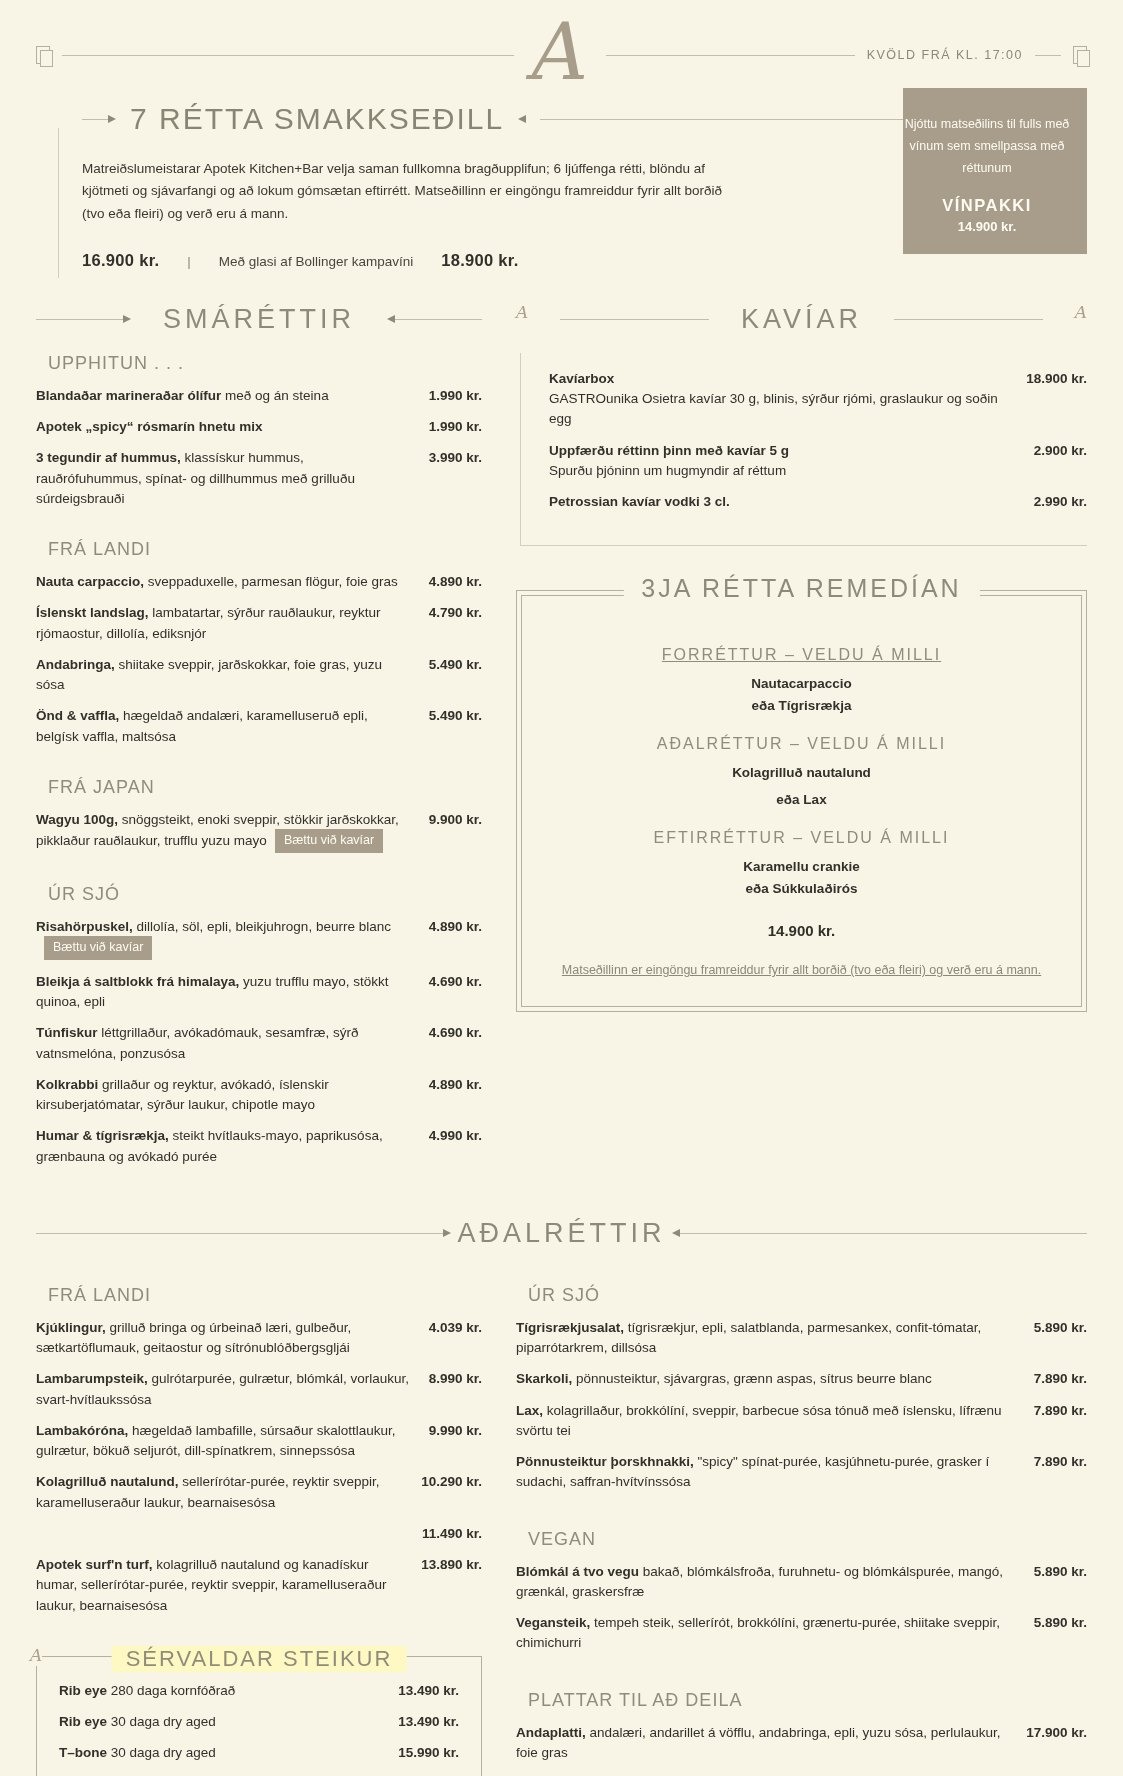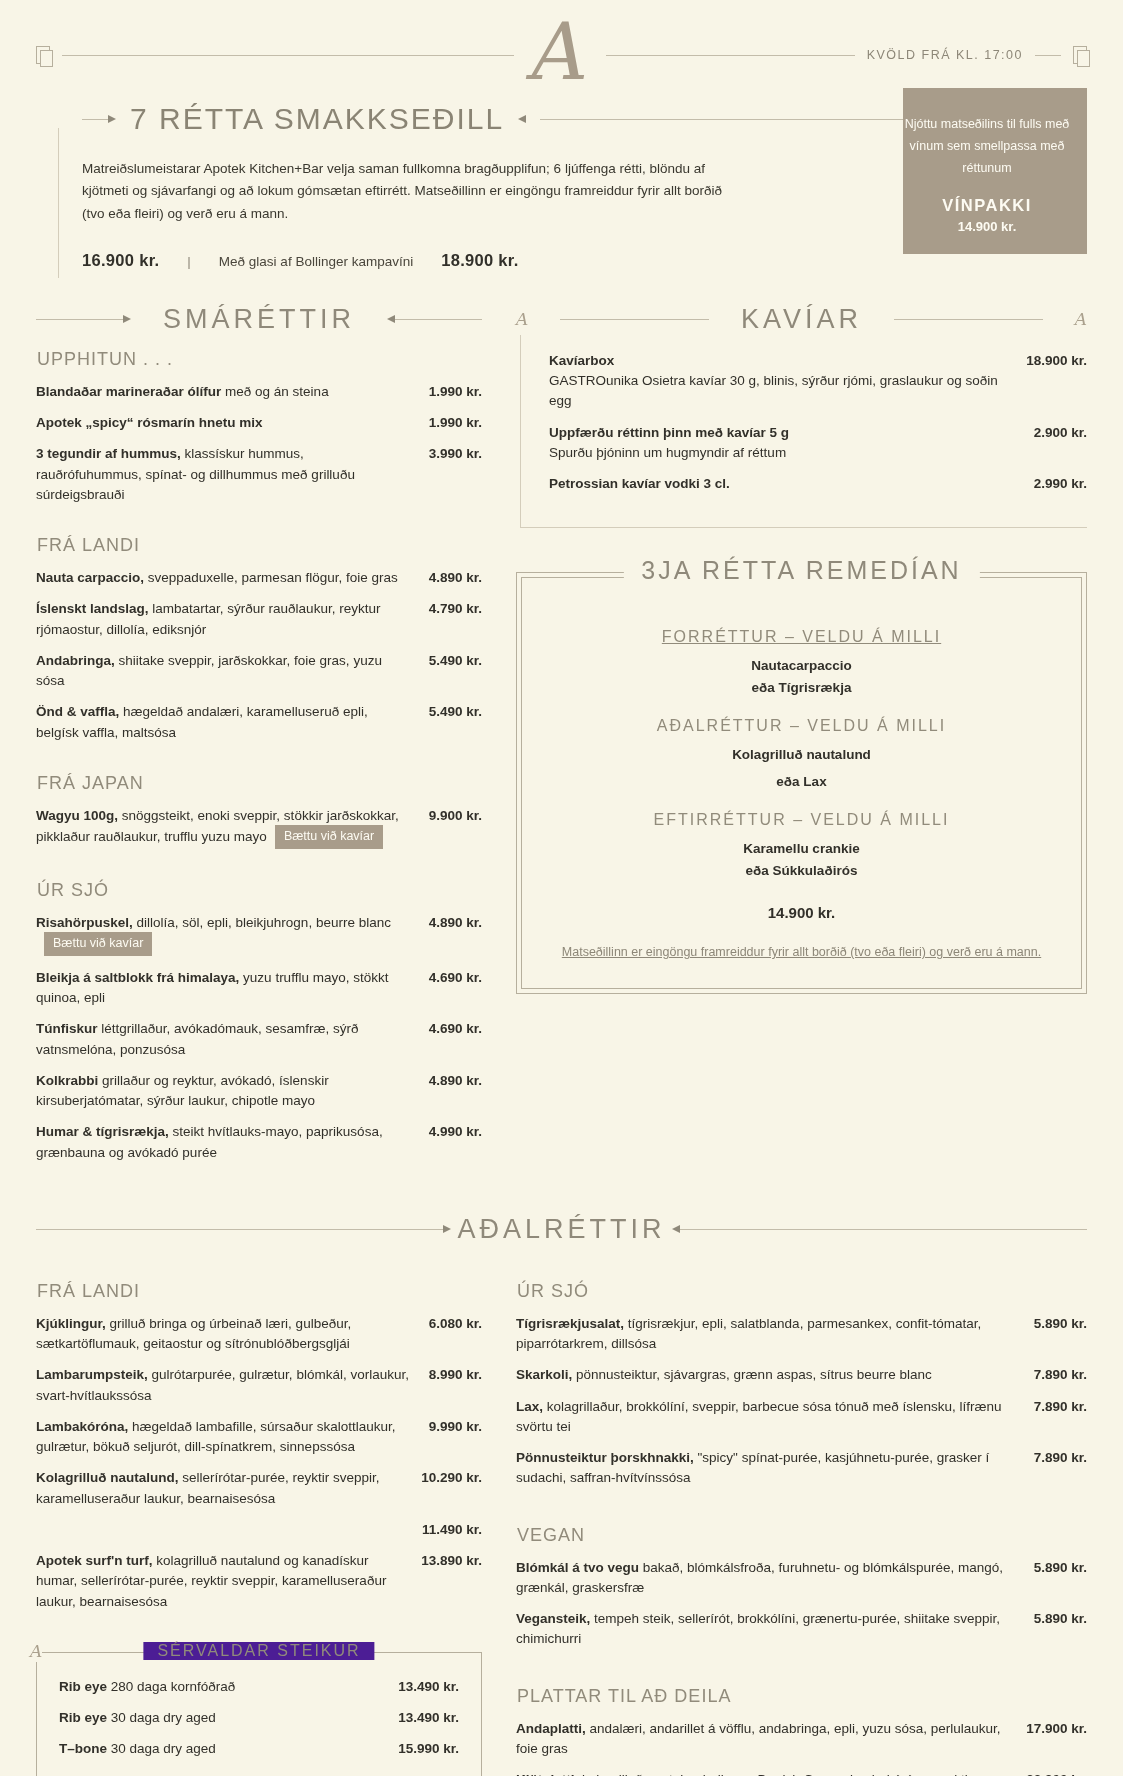--- a/index.html
+++ b/index.html
@@ -37,25 +37,25 @@
     padding:26px 16px 20px 0;margin-top:-14px;align-self:flex-start;flex:none;}
   .vinpakki .vp-text{font-size:12.5px;line-height:1.75;}
   .vinpakki .vp-title{font-size:16.5px;font-weight:bold;letter-spacing:1.5px;margin-top:16px;}
   .vinpakki .vp-price{font-size:13px;font-weight:bold;margin-top:4px;}
   
   .cols{display:flex;gap:34px;margin-top:34px;}
   .col{width:508px;flex:none;box-sizing:border-box;}
   .col-l{width:446px;}
   .col-r{flex:1;}
   
-  .sec-title-row{display:flex;align-items:center;gap:32px;margin-bottom:0;}
+  .sec-title-row{display:flex;gap:32px;margin-bottom:18px;}
   .sec-title{font-size:27px;letter-spacing:4px;color:#8f897a;white-space:nowrap;}
   .orn-a{font-family:"DejaVu Serif", serif;font-style:italic;font-size:17px;color:#aaa08d;flex:none;line-height:1;}
   
-  .group-h{font-size:18px;font-weight:normal;letter-spacing:1px;color:#918b7b;margin:30px 0 12px 1px;}
+  .group-h{font-size:18px;font-weight:normal;letter-spacing:1px;color:#918b7b;margin:30px 0 12px 12px;}
   .mi{display:flex;align-items:flex-start;margin-bottom:11px;font-size:13.5px;line-height:1.5;}
   .mi-txt{flex:1;padding-right:16px;}
   .mi-name{font-weight:bold;}
   .mi-price{font-weight:bold;white-space:nowrap;margin-left:auto;}
   .badge{display:inline-block;background:#a89c8a;color:#fdfbf2;font-size:12.5px;
     padding:2px 9px 3px 9px;margin-left:8px;transform:translateY(-1px);}
   
   .kaviar-frame{border-left:1px solid #d4cdbb;border-bottom:1px solid #d4cdbb;
     padding:16px 0 22px 28px;margin-left:4px;}
   .mi-stack .mi-name{display:block;}
@@ -68,21 +68,21 @@
   .course-h{font-size:16px;letter-spacing:2px;color:#918b7b;margin:22px 0 12px 0;}
   .course-h:first-child{margin-top:20px;text-decoration:underline;}
   .course-opt{font-size:13.5px;font-weight:bold;margin:7px 0;}
   .remedian-price{font-size:15px;font-weight:bold;margin-top:26px;}
   .remedian-note{font-size:12.5px;color:#8d8778;line-height:1.6;margin-top:21px;text-decoration:underline;}
   
   .adal-row{display:flex;align-items:center;gap:6px;margin:40px 0 4px 0;}
   
   .card{border:1px solid #b6af9d;position:relative;margin-top:40px;padding:24px 22px 20px 22px;}
   .card-title{position:absolute;top:-11px;left:50%;transform:translateX(-50%);
-    background:#4c1d95;padding:0 14px;font-size:16px;letter-spacing:2px;color:#918b7b;white-space:nowrap;}
+    background:#fef9c3;padding:0 14px;font-size:22px;letter-spacing:2px;color:#918b7b;white-space:nowrap;}
   .card .orn-a{position:absolute;left:-7px;top:-12px;background:#f8f5e7;padding:2px 0;}
 </style>
 </head>
 <body>
 
 <div class="page">
 
   <div class="top-frame">
     <span class="corner-mark"></span>
     <span class="rule">
@@ -288,21 +288,21 @@
         <span class="line"></span>
       </span>
   </div>
 
   <div class="cols" style="margin-top:6px;">
     <div class="col col-l">
       <h3 class="group-h">FRÁ LANDI</h3>
       <div>
   <div class="mi">
     <div class="mi-txt"><span class="mi-name">Kjúklingur,</span><span class="mi-desc"> grilluð bringa og úrbeinað læri, gulbeður, sætkartöflumauk, geitaostur og sítrónublóðbergsgljái</span></div>
-    <div class="mi-price">6.080 kr.</div>
+    <div class="mi-price">4.039 kr.</div>
   </div>
 
   <div class="mi">
     <div class="mi-txt"><span class="mi-name">Lambarumpsteik,</span><span class="mi-desc"> gulrótarpurée, gulrætur, blómkál, vorlaukur, svart-hvítlaukssósa</span></div>
     <div class="mi-price">8.990 kr.</div>
   </div>
 
   <div class="mi">
     <div class="mi-txt"><span class="mi-name">Lambakóróna,</span><span class="mi-desc"> hægeldað lambafille, súrsaður skalottlaukur, gulrætur, bökuð seljurót, dill-spínatkrem, sinnepssósa</span></div>
     <div class="mi-price">9.990 kr.</div>

